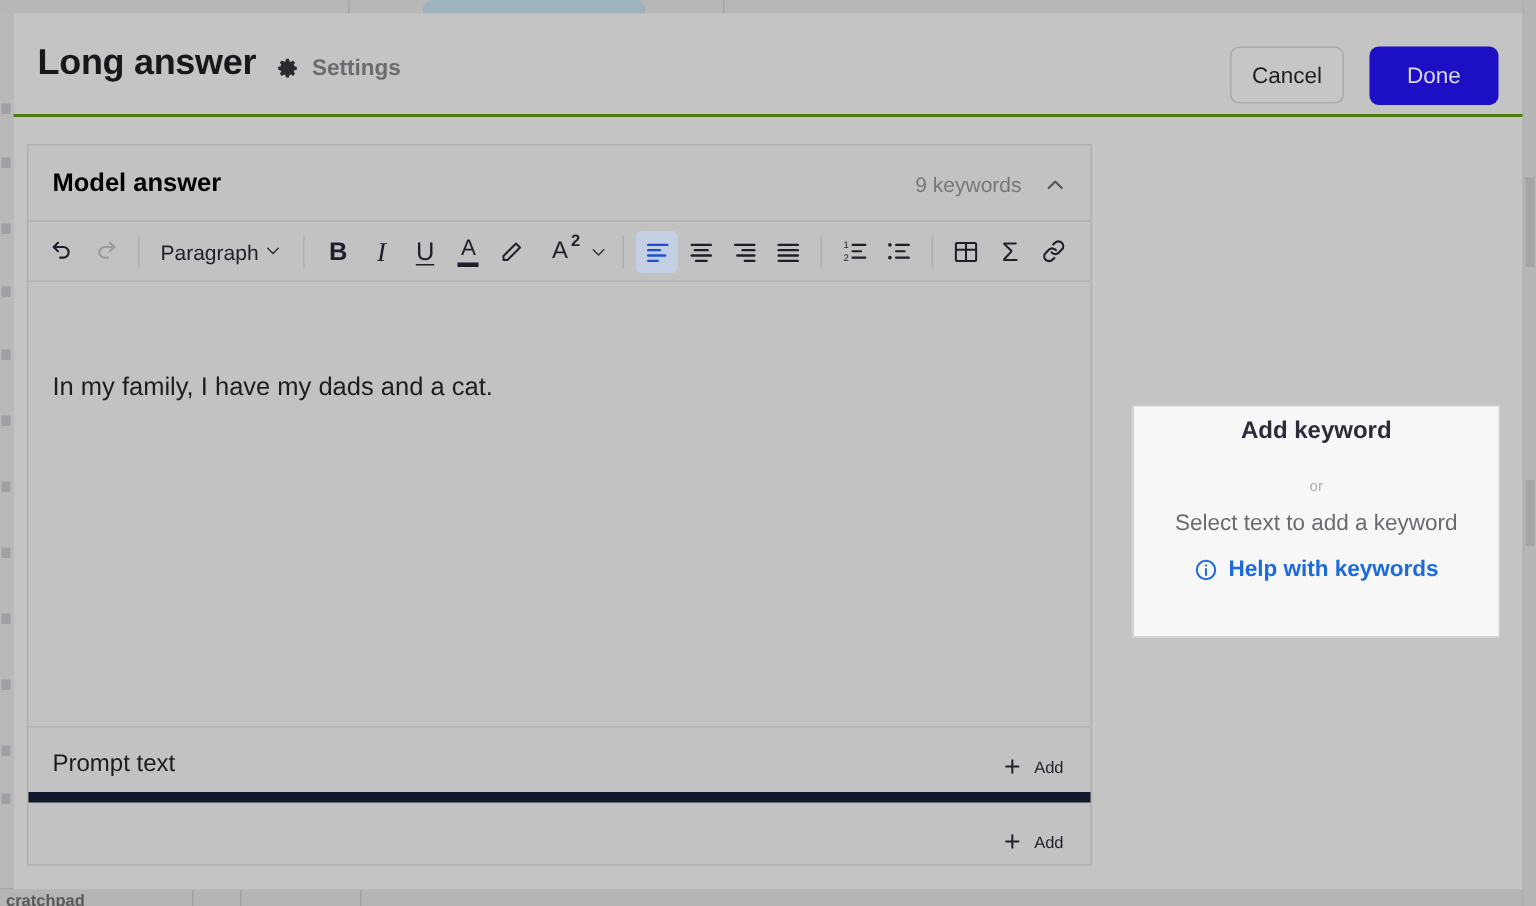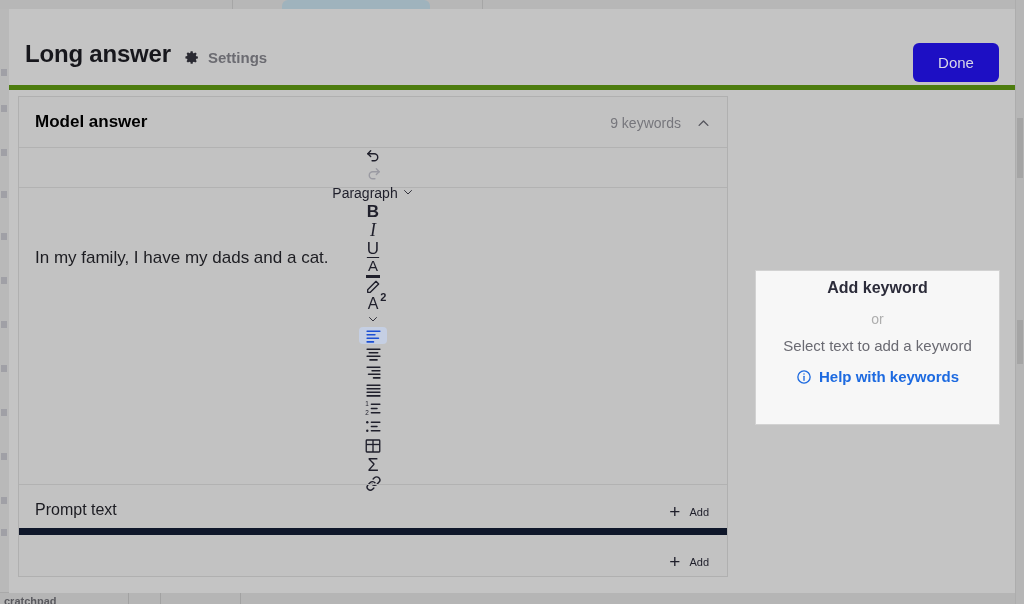--- a/index.html
+++ b/index.html
@@ -65,23 +65,23 @@
   
   .modal {
     position: absolute;
     left: 9px; top: 9px;
     width: 1006px; height: 584px;
     background: #c4c4c4;
   }
 
   
   .modal-header {
-    position: absolute; left: 0; top: 12px;
+    position: absolute; left: 0; top: 0;
     width: 1006px; height: 69px;
-    border-bottom: 5px solid #4d7c0f;
+    border-bottom: 2px solid #4d7c0f;
     box-sizing: border-box;
   }
   .header-title {
     position: absolute; left: 16px; top: 19px;
     font-size: 24px; font-weight: bold; color: #17171c;
     letter-spacing: -0.2px;
   }
   .header-settings {
     position: absolute; left: 174px; top: 28px;
     display: flex; align-items: center; gap: 8px;
@@ -142,21 +142,20 @@
   }
 
   
   .toolbar {
     position: relative; height: 40px;
     border-bottom: 1px solid #b2b2b2;
     box-sizing: border-box;
     display: flex; align-items: center;
     padding: 0 8px;
     gap: 1px;
-    flex-direction: column;
   }
   .tb-btn {
     width: 28px; height: 28px;
     display: flex; align-items: center; justify-content: center;
     border-radius: 4px; cursor: pointer;
     background: transparent; border: none; padding: 0;
     color: #1f1f2b;
   }
   .tb-btn.disabled { color: #9a9aa2; cursor: default; }
   .tb-btn.active { background: #c5cfe3; color: #1b4fd4; }
@@ -220,22 +219,22 @@
     border: 1px solid #d2d2d2;
     box-sizing: border-box;
     text-align: center;
   }
   .kw-title {
     margin-top: 8px;
     font-size: 16px; font-weight: bold; color: #2c2c3a;
     cursor: pointer;
   }
   .kw-or {
-    margin-top: 14px;
-    font-size: 14px; color: #aeaeae;
+    margin-top: 22px;
+    font-size: 10px; color: #aeaeae;
   }
   .kw-sub {
     margin-top: 10px;
     font-size: 15px; color: #6a6a72;
   }
   .kw-help {
     margin-top: 14px;
     display: inline-flex; align-items: center; gap: 7px;
     color: #1d6ae0; font-size: 15px; font-weight: bold;
     cursor: pointer;
@@ -288,20 +287,21 @@
       <div class="header-settings">
         <span>
           <svg class="gear-icon" viewBox="0 0 24 24" fill="#2a2a32" aria-hidden="true">
             <path d="M12 8.3a3.7 3.7 0 100 7.4 3.7 3.7 0 000-7.4zm0 5.6a1.9 1.9 0 110-3.8 1.9 1.9 0 010 3.8z"></path>
             <path d="M21 13.4v-2.8l-2.3-.4a7 7 0 00-.6-1.5l1.3-1.9-2-2-1.9 1.3a7 7 0 00-1.5-.6L13.6 3h-2.8l-.4 2.3a7 7 0 00-1.5.6L7 4.6l-2 2 1.3 1.9a7 7 0 00-.6 1.5L3.4 10.6v2.8l2.3.4a7 7 0 00.6 1.5L5 17.2l2 2 1.9-1.3a7 7 0 001.5.6l.4 2.3h2.8l.4-2.3a7 7 0 001.5-.6l1.9 1.3 2-2-1.3-1.9a7 7 0 00.6-1.5l2.3-.4z"></path>
           </svg>
         </span>
         <span class="header-settings-label">Settings</span>
       </div>
 
+      <button class="btn-cancel">Cancel</button>
       <button class="btn-done">Done</button>
     </div>
 
     <div class="card">
 
       <div class="card-head">
         <div class="card-head-title">Model answer</div>
         <div class="card-head-count">9 keywords</div>
         <span class="card-head-chevron">
           <svg viewBox="0 0 24 24" fill="none" stroke="#55555d" stroke-width="2.2" stroke-linecap="round" stroke-linejoin="round" width="15" height="15">

